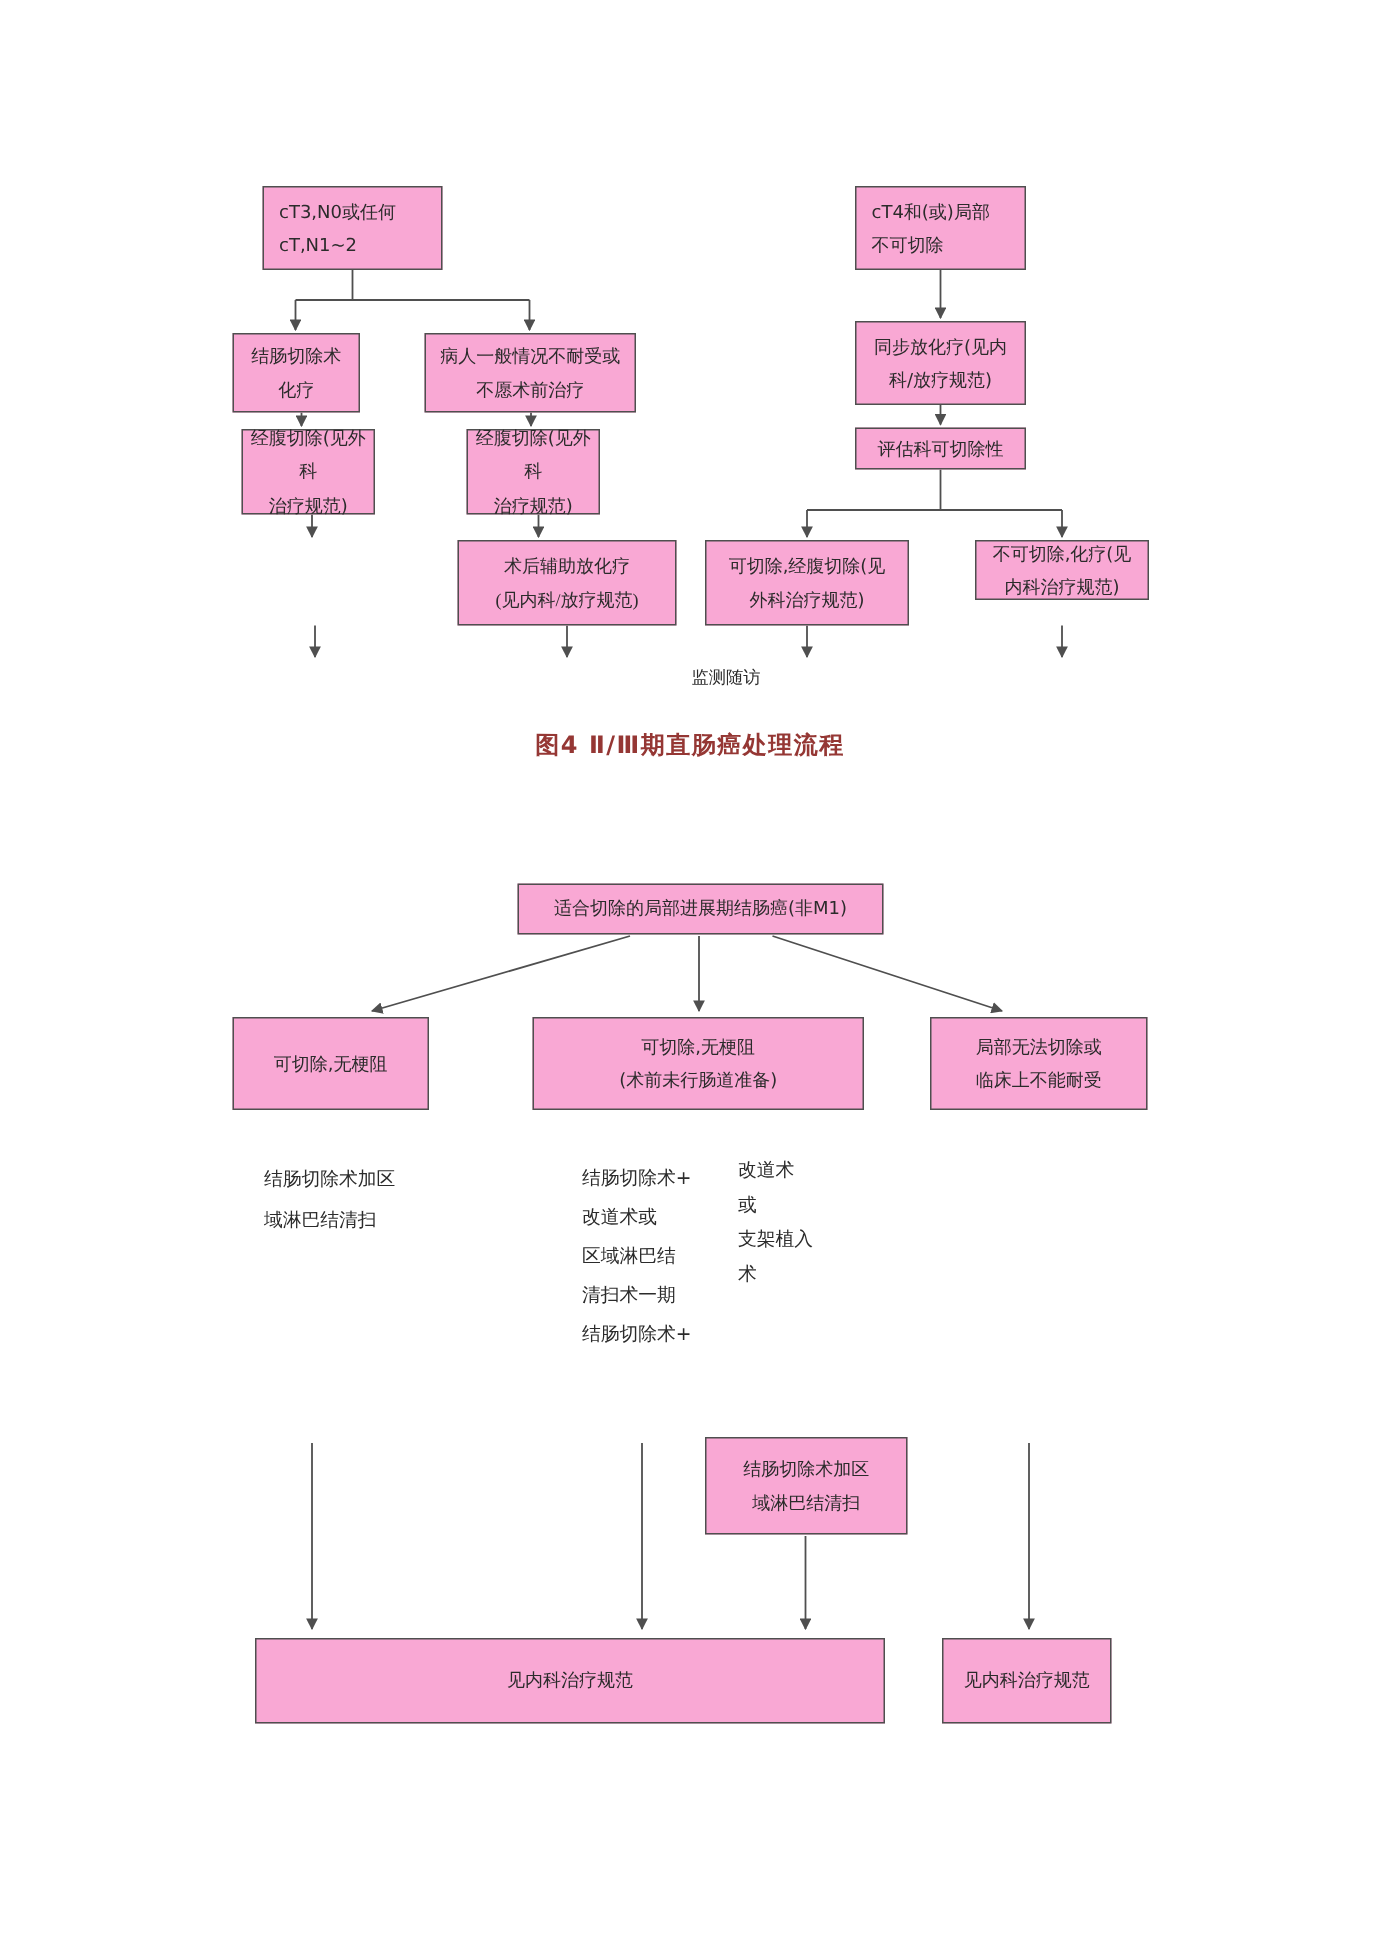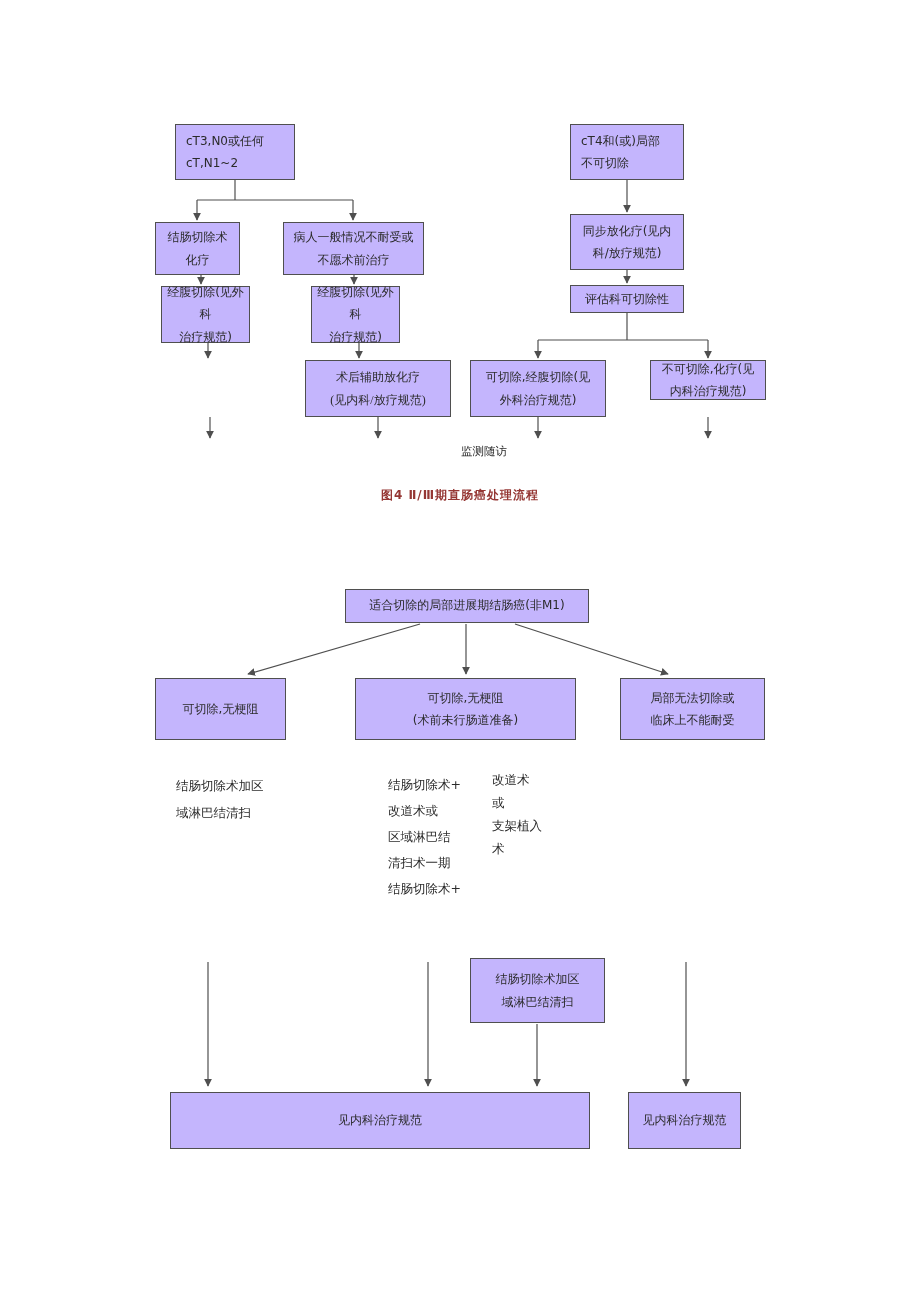--- a/index.html
+++ b/index.html
@@ -17,21 +17,21 @@
     box-sizing: border-box;
     border: 1px solid #4f4f4f;
     display: flex;
     align-items: center;
     justify-content: center;
     text-align: center;
     white-space: pre-line;
     font-size: 12px;
     line-height: 1.85;
     padding: 2px 4px;
-    background: #c4b5fd;
+    background: #f9a8d4;
   }
   .node.align-left {
     justify-content: flex-start;
     text-align: left;
     padding-left: 10px;
   }
   .label {
     position: absolute;
     white-space: pre-line;
     font-size: 12.5px;
@@ -43,21 +43,21 @@
     text-align: center;
     white-space: pre-line;
   }
   .caption {
     position: absolute;
     left: 0;
     right: 0;
     top: 487px;
     text-align: center;
     font-weight: bold;
-    font-size: 12px;
+    font-size: 16px;
     letter-spacing: 1px;
   }
   svg.connectors {
     position: absolute;
     left: 0; top: 0;
     width: 920px; height: 1301px;
     pointer-events: none;
   }
 </style>
 </head>

